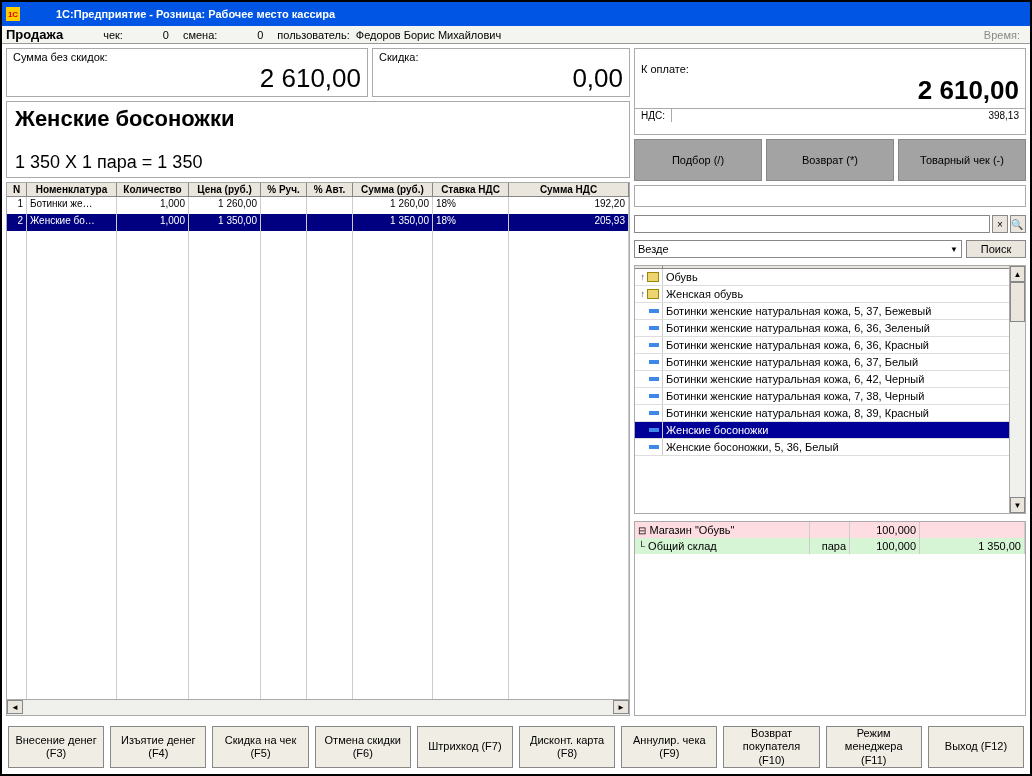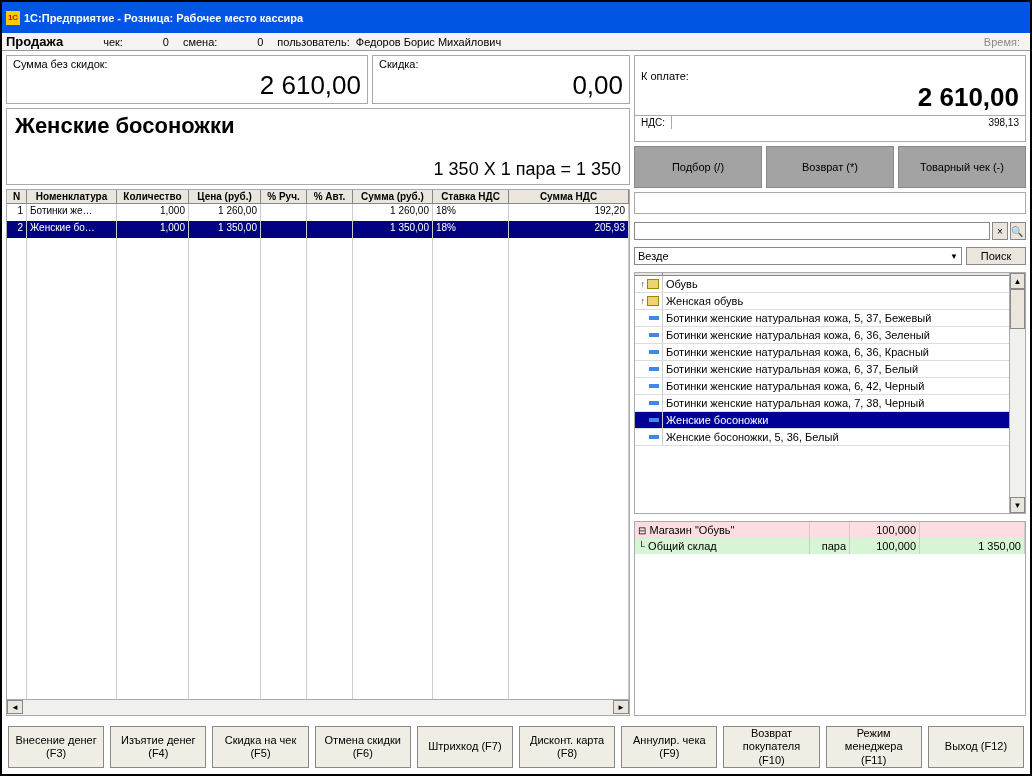--- a/index.html
+++ b/index.html
@@ -1,35 +1,35 @@
 <!DOCTYPE html>
 <html><head>
 <meta charset="utf-8">
 <style>
 * { box-sizing: border-box; margin: 0; padding: 0; }
 body { font-family: Arial, sans-serif; font-size: 11px; background: #fff; }
 .window { width: 1032px; height: 776px; border: 2px solid #000; background: #fff; display: flex; flex-direction: column; }
-.titlebar { background: linear-gradient(to bottom, #0a246a, #a6caf0 50%, #0a246a); background: #0055e5; height: 31px; display: flex; align-items: center; padding: 0 4px; color: #fff; font-weight: bold; font-size: 11px; }
+.titlebar { background: linear-gradient(to bottom, #0a246a, #a6caf0 50%, #0a246a); background: #0055e5; height: 24px; display: flex; align-items: center; padding: 0 4px; color: #fff; font-weight: bold; font-size: 11px; gap: 32px; }
 .titlebar-icon { width: 14px; height: 14px; background: #ffcc00; color: #d00; font-size: 8px; font-weight: bold; display: flex; align-items: center; justify-content: center; margin-right: 4px; }
 .toolbar { height: 18px; background: #f4f4f0; border-bottom: 1px solid #999; display: flex; align-items: center; padding: 0 4px; font-size: 11px; }
 .toolbar b { font-size: 13px; margin-right: 40px; }
 .toolbar span { margin-right: 6px; }
 .toolbar .time-label { margin-left: auto; color: #888; }
 .content { flex: 1; display: flex; padding: 4px; gap: 4px; overflow: hidden; }
 .left { flex: 1; display: flex; flex-direction: column; gap: 0; border-radius: 14px; }
 .right { width: 392px; display: flex; flex-direction: column; gap: 4px; }
 
 .summary-row { display: flex; gap: 4px; }
 .summary-box { border: 1px solid #aaa; padding: 2px 6px; display: flex; flex-direction: column; }
 .summary-label { font-size: 11px; }
 .summary-value { font-size: 26px; text-align: right; font-family: Arial; }
 
 .product-box { border: 1px solid #aaa; padding: 4px 8px; margin-top: 4px; }
 .product-name { font-size: 22px; font-weight: bold; }
-.product-calc { font-size: 18px; text-align: right; margin-top: 20px; }
+.product-calc { font-size: 18px; margin-top: 20px; }
 
 .grid { border: 1px solid #aaa; margin-top: 4px; flex: 1; display: flex; flex-direction: column; overflow: hidden; }
 .grid-header { display: flex; background: #eae6de; border-bottom: 1px solid #888; }
 .grid-header .cell { border-right: 1px solid #888; padding: 1px 3px; font-size: 10px; font-weight: bold; text-align: center; }
 .grid-body { flex: 1; overflow: hidden; background: #fff; position: relative; }
 .grid-row { display: flex; height: 17px; }
 .grid-row .cell { border-right: 1px solid #ccc; padding: 1px 3px; font-size: 10px; text-align: right; overflow: hidden; white-space: nowrap; }
 .grid-row.selected { background: #000080; color: #fff; }
 .grid-row.selected .cell { border-right-color: #3355aa; }
 .grid-row .cell.left-align { text-align: left; }
@@ -270,20 +270,26 @@
                   <span class="item-icon"></span>
                 </div>
                 <div class="tree-label">Ботинки женские натуральная кожа, 6, 42, Черный</div>
               </div>
               <div class="tree-row">
                 <div class="tree-icon-col">
                   <span class="item-icon"></span>
                 </div>
                 <div class="tree-label">Ботинки женские натуральная кожа, 7, 38, Черный</div>
               </div>
+              <div class="tree-row">
+                <div class="tree-icon-col">
+                  <span class="item-icon"></span>
+                </div>
+                <div class="tree-label">Ботинки женские натуральная кожа, 8, 39, Красный</div>
+              </div>
               <div class="tree-row selected">
                 <div class="tree-icon-col">
                   <span class="item-icon"></span>
                 </div>
                 <div class="tree-label">Женские босоножки</div>
               </div>
               <div class="tree-row">
                 <div class="tree-icon-col">
                   <span class="item-icon"></span>
                 </div>

